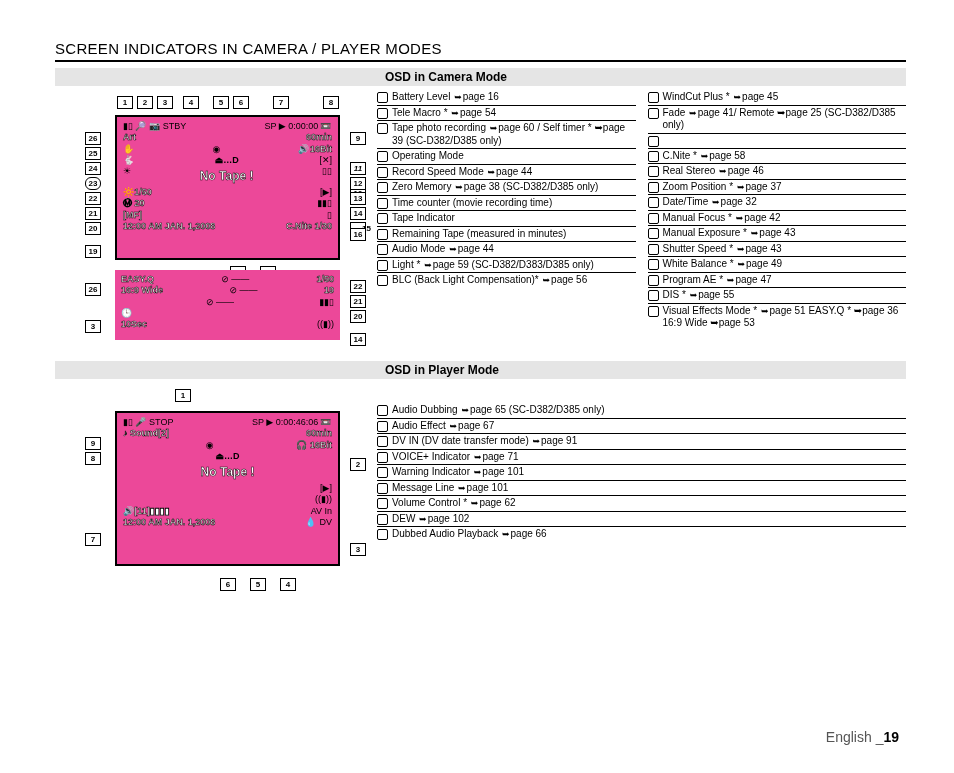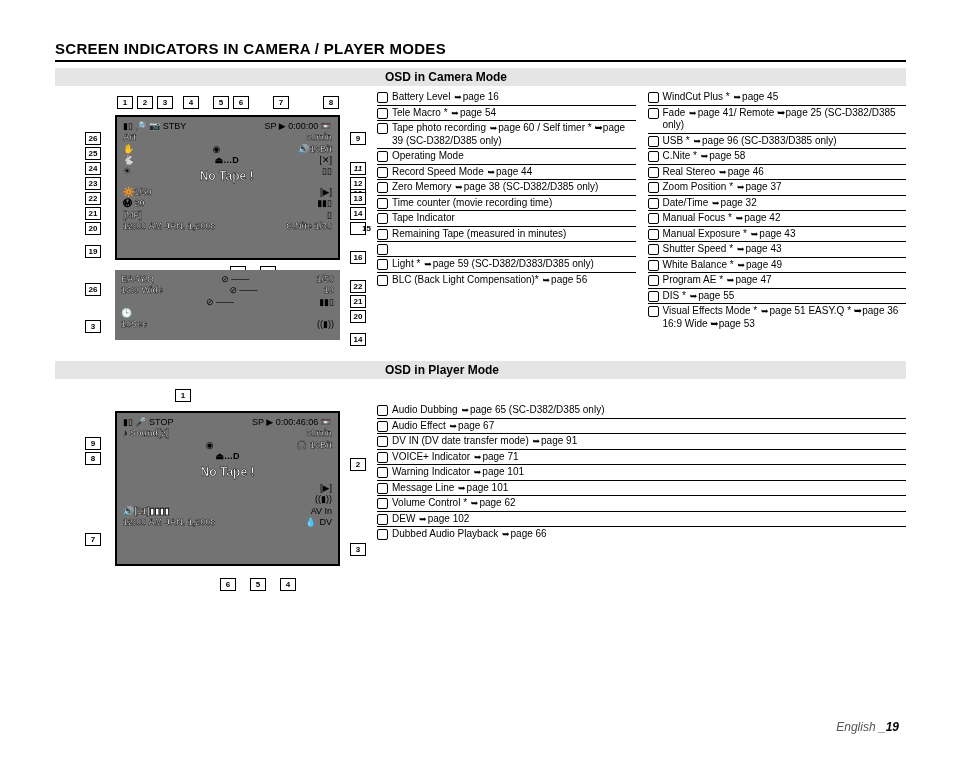--- a/index.html
+++ b/index.html
@@ -8,21 +8,21 @@
     font-size: 11px;
     color: #000;
     background: #fff;
     width: 954px;
     height: 773px;
     padding: 40px 48px 20px 55px;
     position: relative;
   }
   .page-title {
     font-size: 15px;
-    font-weight: bold;
+    font-weight: normal;
     letter-spacing: 0.3px;
     border-bottom: 2px solid #000;
     padding-bottom: 3px;
     margin-bottom: 6px;
   }
   .section-bar {
     background: #e5e5e5;
     font-weight: bold;
     font-size: 12px;
     padding: 2px 0 2px 0;
@@ -38,21 +38,21 @@
   .diagram {
     flex: 0 0 310px;
     height: 265px;
     position: relative;
     font-size: 9px;
   }
   .diagram.player { height: 220px; flex: 0 0 310px; }
   .screen {
     position: absolute;
     border: 2px solid #000;
-    background: #737373;
+    background: #ec4899;
     left: 60px;
     top: 25px;
     width: 225px;
     height: 145px;
     padding: 4px 6px;
     font-family: Arial, sans-serif;
     font-size: 9px;
     line-height: 1.25;
   }
   .screen.secondary {
@@ -104,24 +104,23 @@
     margin: 1px 4px 0 0;
     font-size: 7px;
     text-align: center;
     line-height: 9px;
   }
   .item-text { flex: 1; }
   .arrow::before { content: "➥"; font-size: 9px; margin: 0 1px; }
   .footer {
     position: absolute;
     right: 55px;
-    bottom: 39px;
-    font-size: 12px;
+    bottom: 28px;
+    font-size: 14px;
     color: #555;
-    font-style: italic;
   }
   .footer b { color:#000; }
 </style>
 </head>
 <body>
 
 <div class="page-title">SCREEN INDICATORS IN CAMERA / PLAYER MODES</div>
 
 <div class="section-bar">OSD in Camera Mode</div>
 
@@ -134,34 +133,34 @@
     <div class="callout" style="left:102px;top:6px;">3</div>
     <div class="callout" style="left:128px;top:6px;">4</div>
     <div class="callout" style="left:158px;top:6px;">5</div>
     <div class="callout" style="left:178px;top:6px;">6</div>
     <div class="callout" style="left:218px;top:6px;">7</div>
     <div class="callout" style="left:268px;top:6px;">8</div>
 
     <div class="callout" style="left:30px; top:42px;">26</div>
     <div class="callout" style="left:30px; top:57px;">25</div>
     <div class="callout" style="left:30px; top:72px;">24</div>
-    <div class="callout" style="left:30px; top:87px;">23</div>
+    <div class="callout" style="left:30px; top:87px;border-radius:6px;">23</div>
     <div class="callout" style="left:30px; top:102px;">22</div>
     <div class="callout" style="left:30px; top:117px;">21</div>
     <div class="callout" style="left:30px; top:132px;">20</div>
     <div class="callout" style="left:30px; top:155px;">19</div>
 
     <div class="callout" style="left:295px;top:42px;">9</div>
     <div class="callout" style="left:295px;top:57px;margin-top:40px;">10</div>
     <div class="callout" style="left:295px;top:72px;font-style:italic;">11</div>
     <div class="callout" style="left:295px;top:87px;">12</div>
     <div class="callout" style="left:295px;top:102px;">13</div>
     <div class="callout" style="left:295px;top:117px;">14</div>
     <div class="callout" style="left:295px;top:132px;padding-left:11px;">15</div>
-    <div class="callout" style="left:295px;top:161px;">16</div>
+    <div class="callout" style="left:295px;top:138px;">16</div>
 
     <div class="callout" style="left:175px;top:176px;">18</div>
     <div class="callout" style="left:205px;top:176px;">17</div>
 
     <div class="callout" style="left:30px; top:193px;">26</div>
     <div class="callout" style="left:30px; top:230px;">3</div>
 
     <div class="callout" style="left:295px;top:190px;">22</div>
     <div class="callout" style="left:295px;top:205px;">21</div>
     <div class="callout" style="left:295px;top:220px;">20</div>
@@ -270,20 +269,21 @@
       <div class="item">
         <div class="sq"></div>
         <div class="item-text">Tape Indicator</div>
       </div>
       <div class="item">
         <div class="sq"></div>
         <div class="item-text">Remaining Tape (measured in minutes)</div>
       </div>
       <div class="item">
         <div class="sq"></div>
+        <div class="item-text">Audio Mode <span class="arrow"></span>page 44</div>
       </div>
       <div class="item">
         <div class="sq"></div>
         <div class="item-text">Light * <span class="arrow"></span>page 59 (SC-D382/D383/D385 only)</div>
       </div>
       <div class="item">
         <div class="sq"></div>
         <div class="item-text">BLC (Back Light Compensation)* <span class="arrow"></span>page 56</div>
       </div>
     </div>
@@ -291,21 +291,20 @@
       <div class="item">
         <div class="sq"></div>
         <div class="item-text">WindCut Plus * <span class="arrow"></span>page 45</div>
       </div>
       <div class="item">
         <div class="sq"></div>
         <div class="item-text">Fade <span class="arrow"></span>page 41/ Remote ➥page 25 (SC-D382/D385 only)</div>
       </div>
       <div class="item">
         <div class="sq"></div>
-        <div class="item-text">USB * <span class="arrow"></span>page 96 (SC-D383/D385 only)</div>
       </div>
       <div class="item">
         <div class="sq"></div>
         <div class="item-text">C.Nite * <span class="arrow"></span>page 58</div>
       </div>
       <div class="item">
         <div class="sq"></div>
         <div class="item-text">Real Stereo <span class="arrow"></span>page 46</div>
       </div>
       <div class="item">

